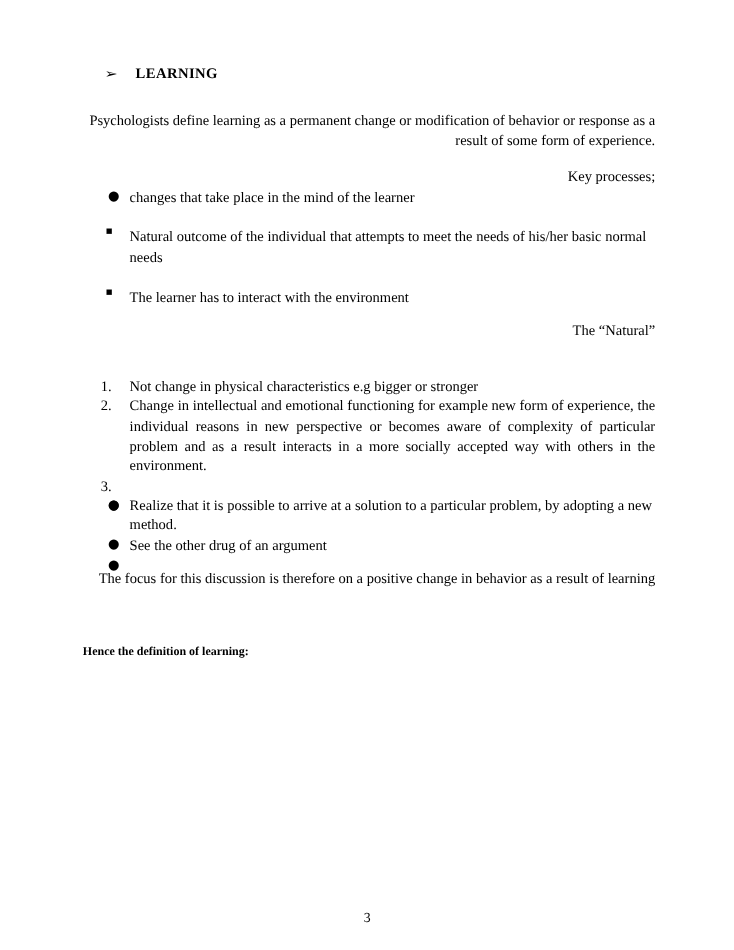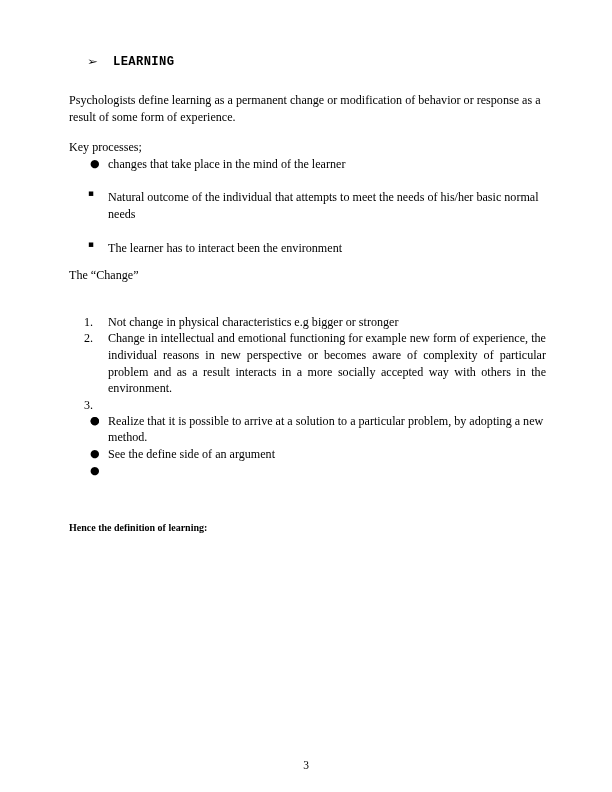--- a/index.html
+++ b/index.html
@@ -46,29 +46,28 @@
     font-weight: 700;
     width: 26px;
     flex: 0 0 26px;
     display: block;
     transform: scaleX(1.25);
     transform-origin: left center;
   }
   .heading-text {
     font-weight: 700;
     letter-spacing: 0.35px;
-    font-family: Liberation Mono, monospace;
   }
 
   
   p.para {
     margin: 0;
     font-size: 12.1px;
     line-height: 16.6px;
-    text-align: left;
+    text-align: right;
   }
   p.para.justify {
     text-align: justify;
     text-justify: inter-word;
   }
 
   .sp-14 { height: 14px; }
   .sp-16 { height: 16px; }
   .sp-11 { height: 11px; }
   .sp-9  { height: 9px; }
@@ -179,27 +178,27 @@
       <li class="spaced">
         <span class="bullet">●</span>
         <span>changes that take place in the mind of the learner</span>
       </li>
       <li class="dot spaced">
         <span class="bullet">▪</span>
         <span>Natural outcome of the individual that attempts to meet the needs of his/her basic normal needs</span>
       </li>
       <li class="dot">
         <span class="bullet">▪</span>
-        <span>The learner has to interact been the environment</span>
+        <span>The learner has to interact with the environment</span>
       </li>
     </ul>
 
     <div class="sp-11"></div>
 
-    <p class="para">The “Change”</p>
+    <p class="para">The “Natural”</p>
 
     <div class="sp-14"></div>
 
 
     <div class="sp-16"></div>
 
     <ol class="nlist">
       <li>
         <span class="num">1.</span>
         <span>Not change in physical characteristics e.g bigger or stronger</span>
@@ -219,29 +218,30 @@
     <ul class="blist">
       <li class="tight">
         <span class="bullet">●</span>
       </li>
       <li>
         <span class="bullet">●</span>
         <span>Realize that it is possible to arrive at a solution to a particular problem, by adopting a new method.</span>
       </li>
       <li>
         <span class="bullet">●</span>
-        <span>See the define side of an argument</span>
+        <span>See the other drug of an argument</span>
       </li>
       <li>
         <span class="bullet">●</span>
       </li>
     </ul>
 
     <div class="sp-11"></div>
 
+    <p class="para">The focus for this discussion is therefore on a positive change in behavior as a result of learning</p>
 
     <div class="sp-14"></div>
 
 
     <div class="sp-14"></div>
 
 
     <div class="sp-18"></div>
 
     <p class="bold-head">Hence the definition of learning:</p>

